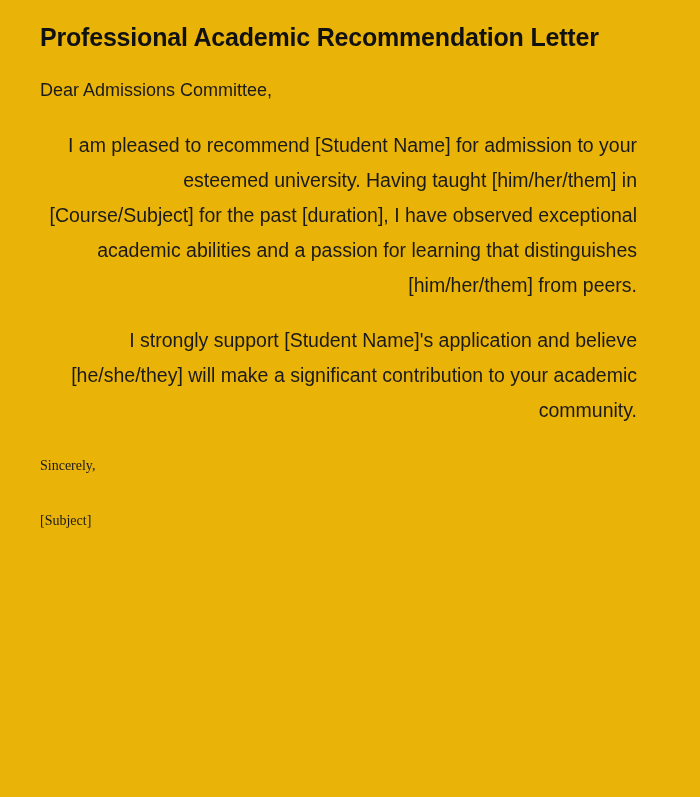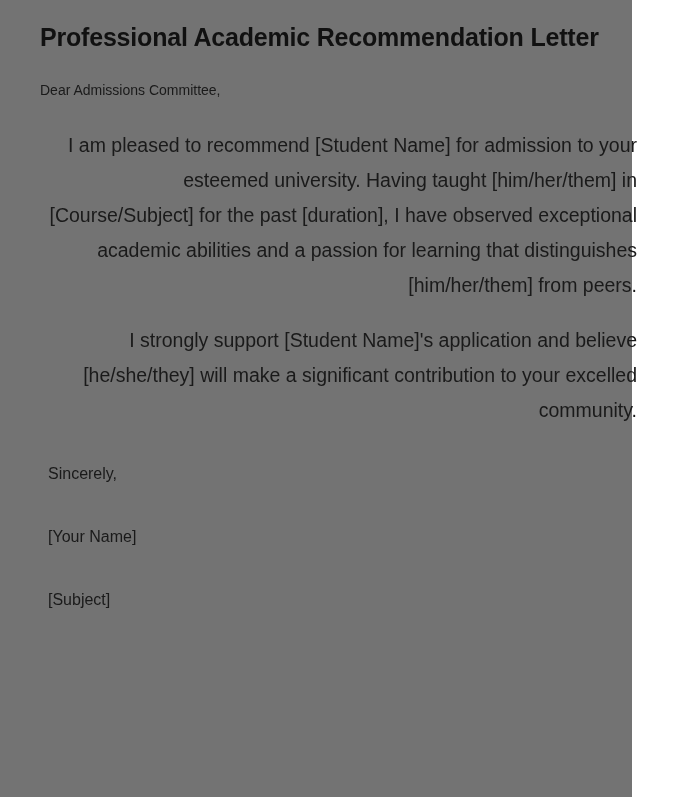--- a/index.html
+++ b/index.html
@@ -9,23 +9,23 @@
     background: #ffffff;
   }
   body {
     width: 700px;
     height: 797px;
     overflow: hidden;
     font-family: "Liberation Sans", "DejaVu Sans", sans-serif;
     -webkit-font-smoothing: antialiased;
   }
   .page {
-    width: 632px;
+    width: 700px;
     height: 797px;
-    background: #737373;
+    background: #eab308;
     box-sizing: border-box;
     padding: 0;
     position: relative;
   }
   .letter {
     position: absolute;
     left: 40px;
     top: 0;
     width: 600px;
   }
@@ -33,58 +33,58 @@
     font-size: 25px;
     font-weight: bold;
     color: #111111;
     letter-spacing: -0.2px;
     line-height: 1.2;
     margin: 0;
     padding-top: 22px;
     white-space: nowrap;
   }
   .salutation {
-    font-size: 14px;
+    font-size: 18px;
     color: #1a1a1a;
     line-height: 35px;
     margin: 0;
     padding-top: 21px;
   }
   .body-paragraph {
     font-size: 19.5px;
     color: #1a1a1a;
     line-height: 35px;
     margin: 0;
     padding-top: 20px;
     width: 597px;
     text-align: right;
   }
   .closing-line {
-    font-size: 16px;
+    font-size: 14px;
     color: #1a1a1a;
     line-height: 35px;
-    margin: 8px;
+    margin: 0;
     padding-top: 20px;
+    font-family: Liberation Serif, serif;
   }
 </style>
 </head>
 <body>
 
 <div class="page">
   <article class="letter">
 
     <h1 class="letter-title">Professional Academic Recommendation Letter</h1>
 
     <p class="salutation">Dear Admissions Committee,</p>
 
     <p class="body-paragraph">I am pleased to recommend [Student Name] for admission to your esteemed university. Having taught [him/her/them] in [Course/Subject] for the past [duration], I have observed exceptional academic abilities and a passion for learning that distinguishes [him/her/them] from peers.</p>
 
 
-    <p class="body-paragraph">I strongly support [Student Name]'s application and believe [he/she/they] will make a significant contribution to your excelled community.</p>
+    <p class="body-paragraph">I strongly support [Student Name]'s application and believe [he/she/they] will make a significant contribution to your academic community.</p>
 
     <p class="closing-line">Sincerely,</p>
 
-    <p class="closing-line">[Your Name]</p>
 
     <p class="closing-line">[Subject]</p>
 
   </article>
 </div>
 
 </body></html>

